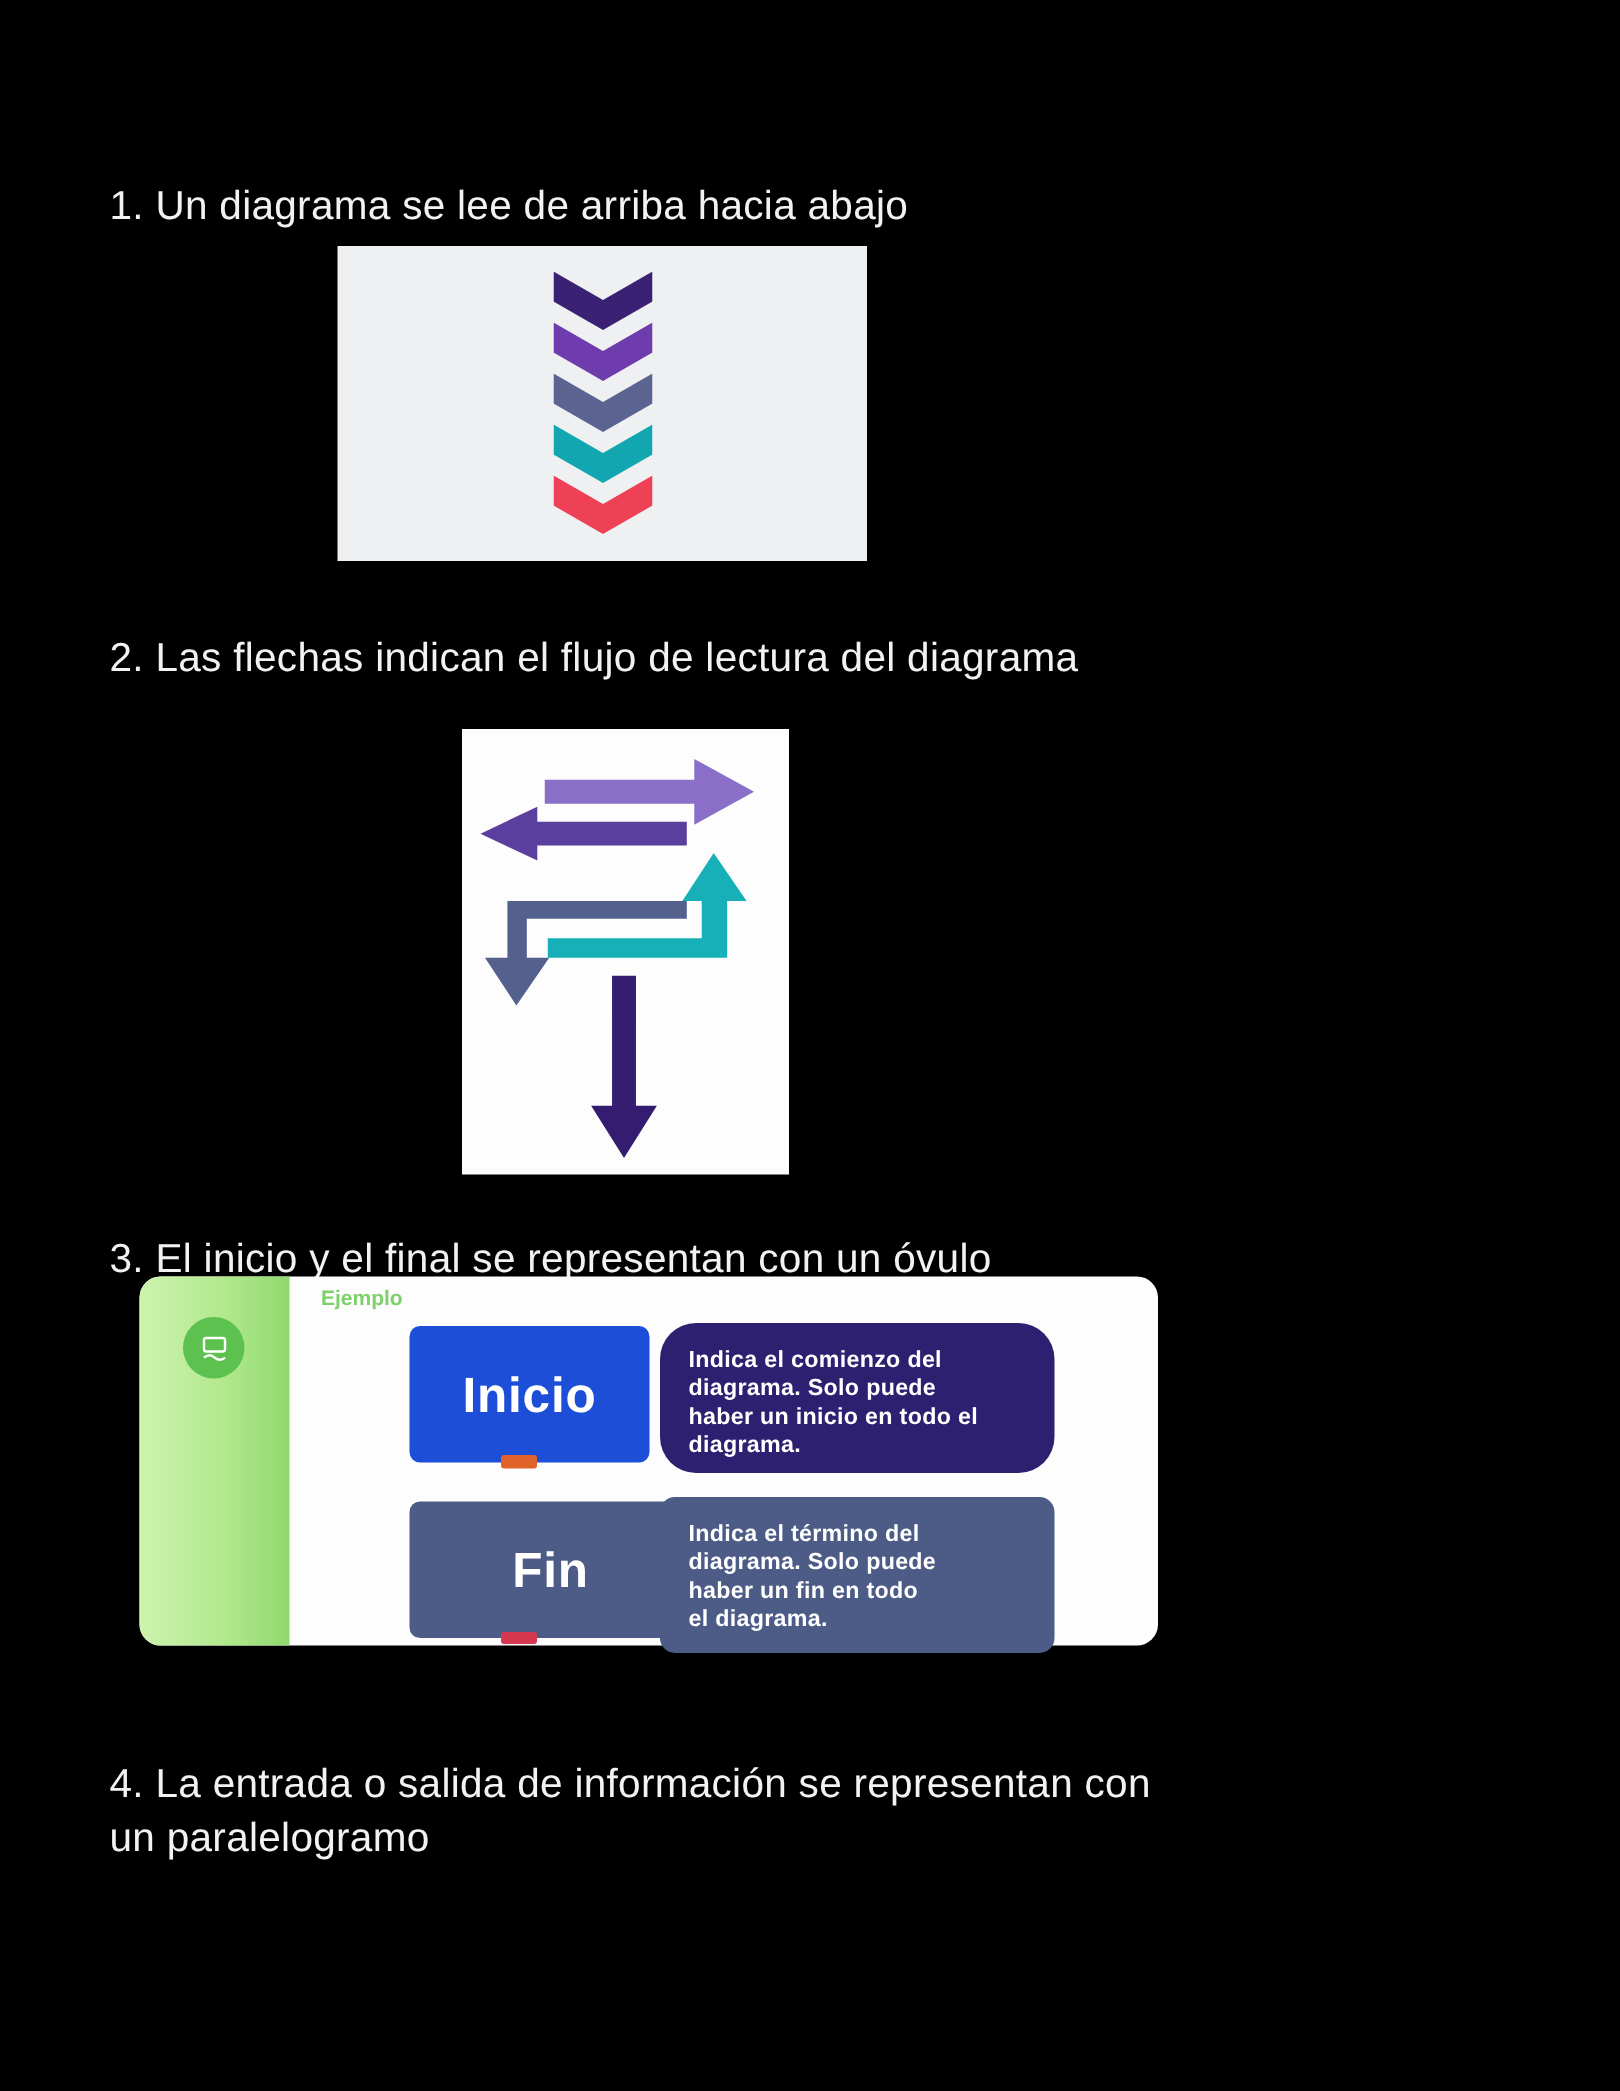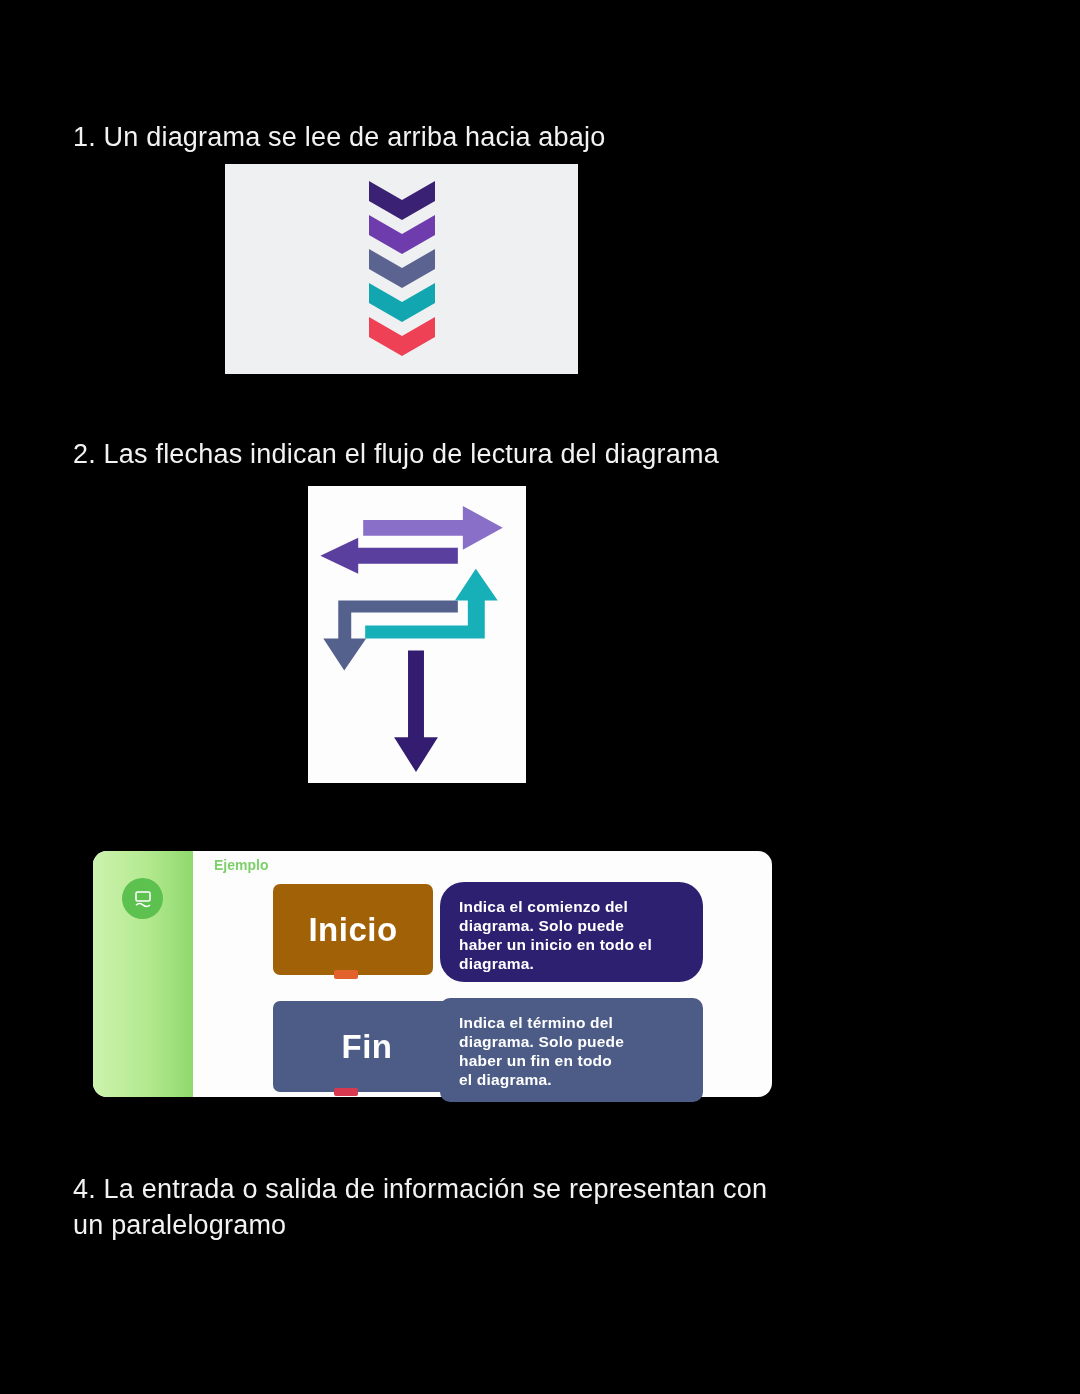--- a/index.html
+++ b/index.html
@@ -13,21 +13,21 @@
   
   .card{position:absolute;left:93px;top:851px;width:679px;height:246px;background:#fdfdfd;
         border-radius:14px;}
   .strip{position:absolute;left:0;top:0;width:100px;height:246px;border-radius:14px 0 0 14px;
          background:linear-gradient(90deg,#cdf3ae 0%,#b3e98f 55%,#8fd96d 100%);}
   .logo-circle{position:absolute;left:29px;top:27px;width:41px;height:41px;border-radius:50%;
                background:#5cc14e;display:flex;align-items:center;justify-content:center;}
   .ejemplo{position:absolute;left:121px;top:6px;font-size:14px;font-weight:bold;color:#7ed06a;}
   .node-box{position:absolute;border-radius:7px;display:flex;align-items:center;justify-content:center;
             color:#fff;font-weight:bold;font-size:33px;letter-spacing:0.5px;}
-  .node-inicio{left:180px;top:33px;width:160px;height:91px;background:#a16207;}
+  .node-inicio{left:180px;top:33px;width:160px;height:91px;background:#1d4ed8;}
   .node-fin{left:180px;top:150px;width:188px;height:91px;background:#4d5c87;}
   .tab{position:absolute;left:61px;bottom:-4px;width:24px;height:9px;border-radius:2px;}
   .tab-orange{background:#e2622b;}
   .tab-red{background:#d63850;height:8px;}
   .desc-box{position:absolute;border-radius:10px;color:#fff;font-weight:bold;font-size:15.5px;
             line-height:19px;white-space:pre-line;box-sizing:border-box;padding:15px 10px 0 19px;
             letter-spacing:0.2px;}
   .desc-inicio{left:347px;top:31px;width:263px;height:100px;background:#2e2070;border-radius:24px;}
   .desc-fin{left:347px;top:147px;width:263px;height:104px;background:#4d5c87;}
 </style>
@@ -41,32 +41,33 @@
   <figure class="panel panel-1" style="margin:0;">
     <svg width="66" height="176" viewBox="0 0 66 176">
       <polygon points="0,0 33,19 66,0 66,20 33,39 0,20" fill="#3b2173"></polygon>
       <polygon points="0,34 33,53 66,34 66,54 33,73 0,54" fill="#6f3cae"></polygon>
       <polygon points="0,68 33,87 66,68 66,88 33,107 0,88" fill="#5b6391"></polygon>
       <polygon points="0,102 33,121 66,102 66,122 33,141 0,122" fill="#12a7b0"></polygon>
       <polygon points="0,136 33,155 66,136 66,156 33,175 0,156" fill="#ee4156"></polygon>
     </svg>
   </figure>
 
-  <p class="step-text" style="top:420px;">2. Las flechas indican el flujo de lectura del diagrama</p>
+  <p class="step-text" style="top:404px;">2. Las flechas indican el flujo de lectura del diagrama</p>
 
   <figure class="panel panel-2" style="margin:0;">
     <svg width="218" height="297" viewBox="0 0 218 298">
       <polygon points="55,34 155,34 155,20 195,42 155,64 155,50 55,50" fill="#8a6fc8"></polygon>
       <polygon points="150,62 50,62 50,52 12,70 50,88 50,78 150,78" fill="#5b3f9e"></polygon>
       <path d="M150,115 L30,115 L30,153 L15,153 L36,185 L58,153 L43,153 L43,127 L150,127 Z" fill="#54618c"></path>
       <path d="M57,140 L160,140 L160,115 L147,115 L168,83 L190,115 L177,115 L177,153 L57,153 Z" fill="#17b0b8"></path>
       <polygon points="100,165 116,165 116,252 130,252 108,287 86,252 100,252" fill="#341d70"></polygon>
     </svg>
   </figure>
 
+  <p class="step-text" style="top:805px;">3. El inicio y el final se representan con un óvulo</p>
 
   <div class="card">
     <div class="strip">
       <div class="logo-circle">
         <svg width="22" height="22" viewBox="0 0 22 22">
           <rect x="4" y="4" width="14" height="9" rx="1.5" fill="none" stroke="#ffffff" stroke-width="1.6"></rect>
           <path d="M4 17 q4 -3 7 0 q4 3 7 0" fill="none" stroke="#ffffff" stroke-width="1.6"></path>
         </svg>
       </div>
     </div>

